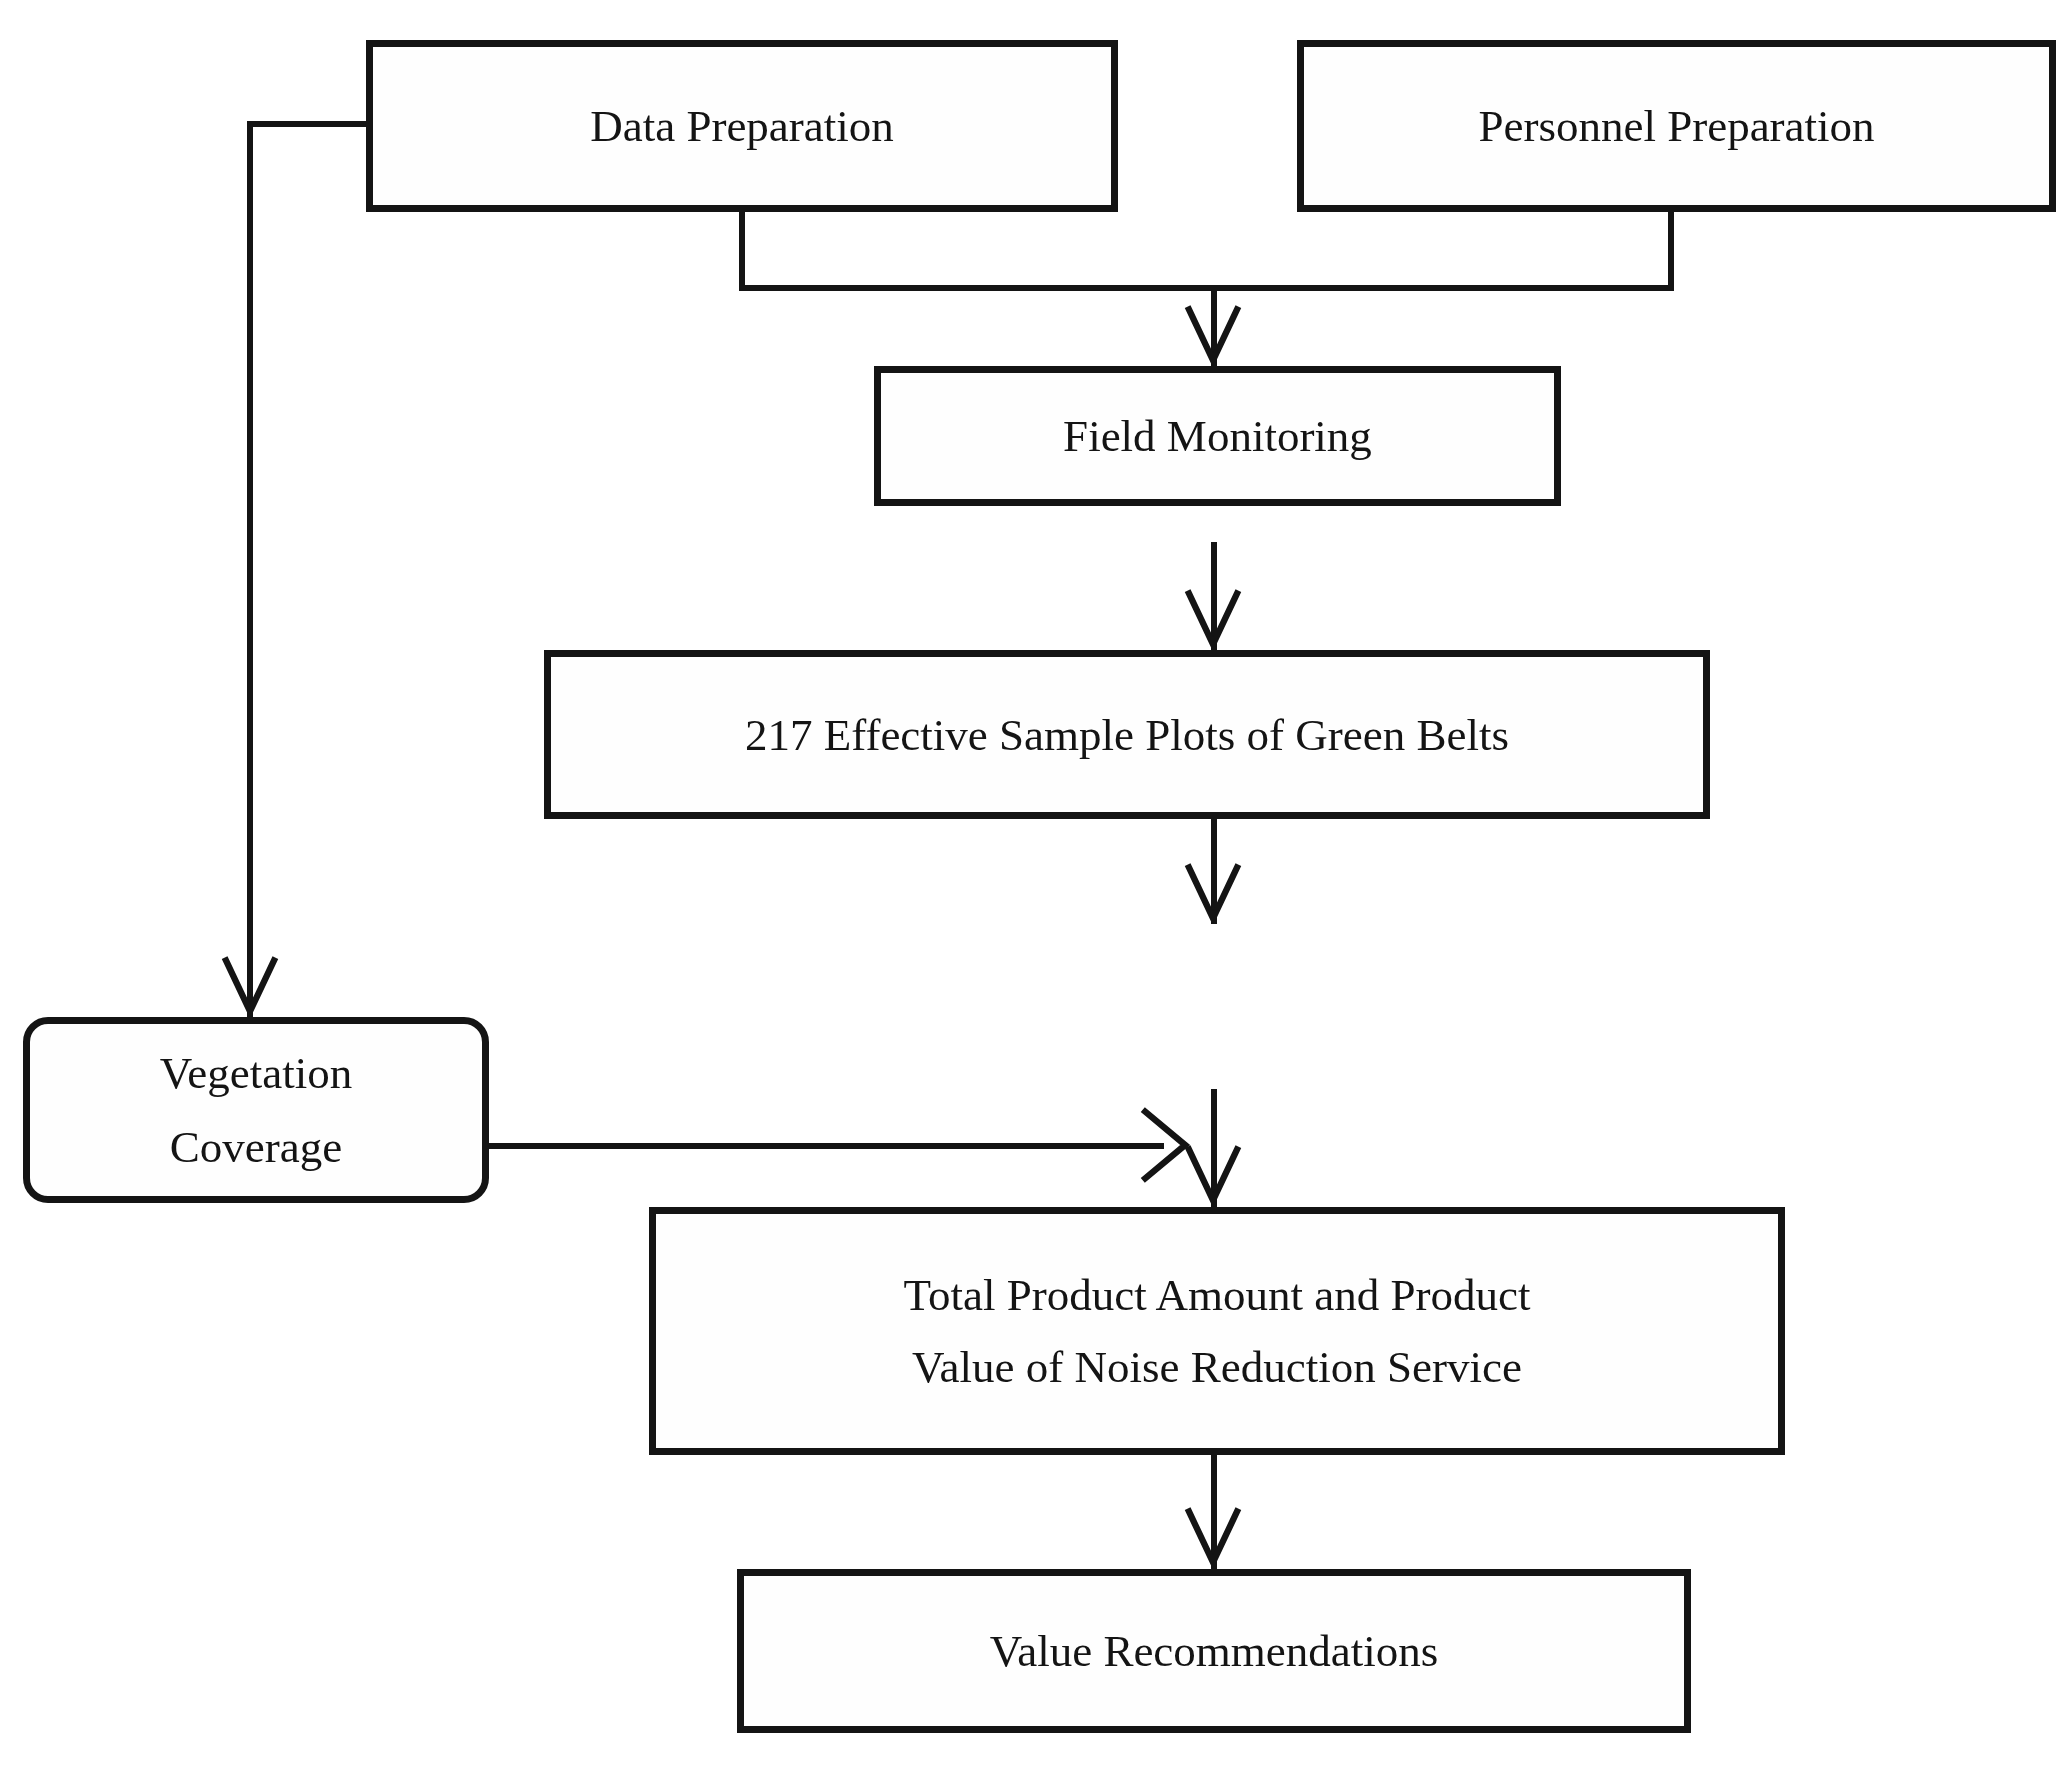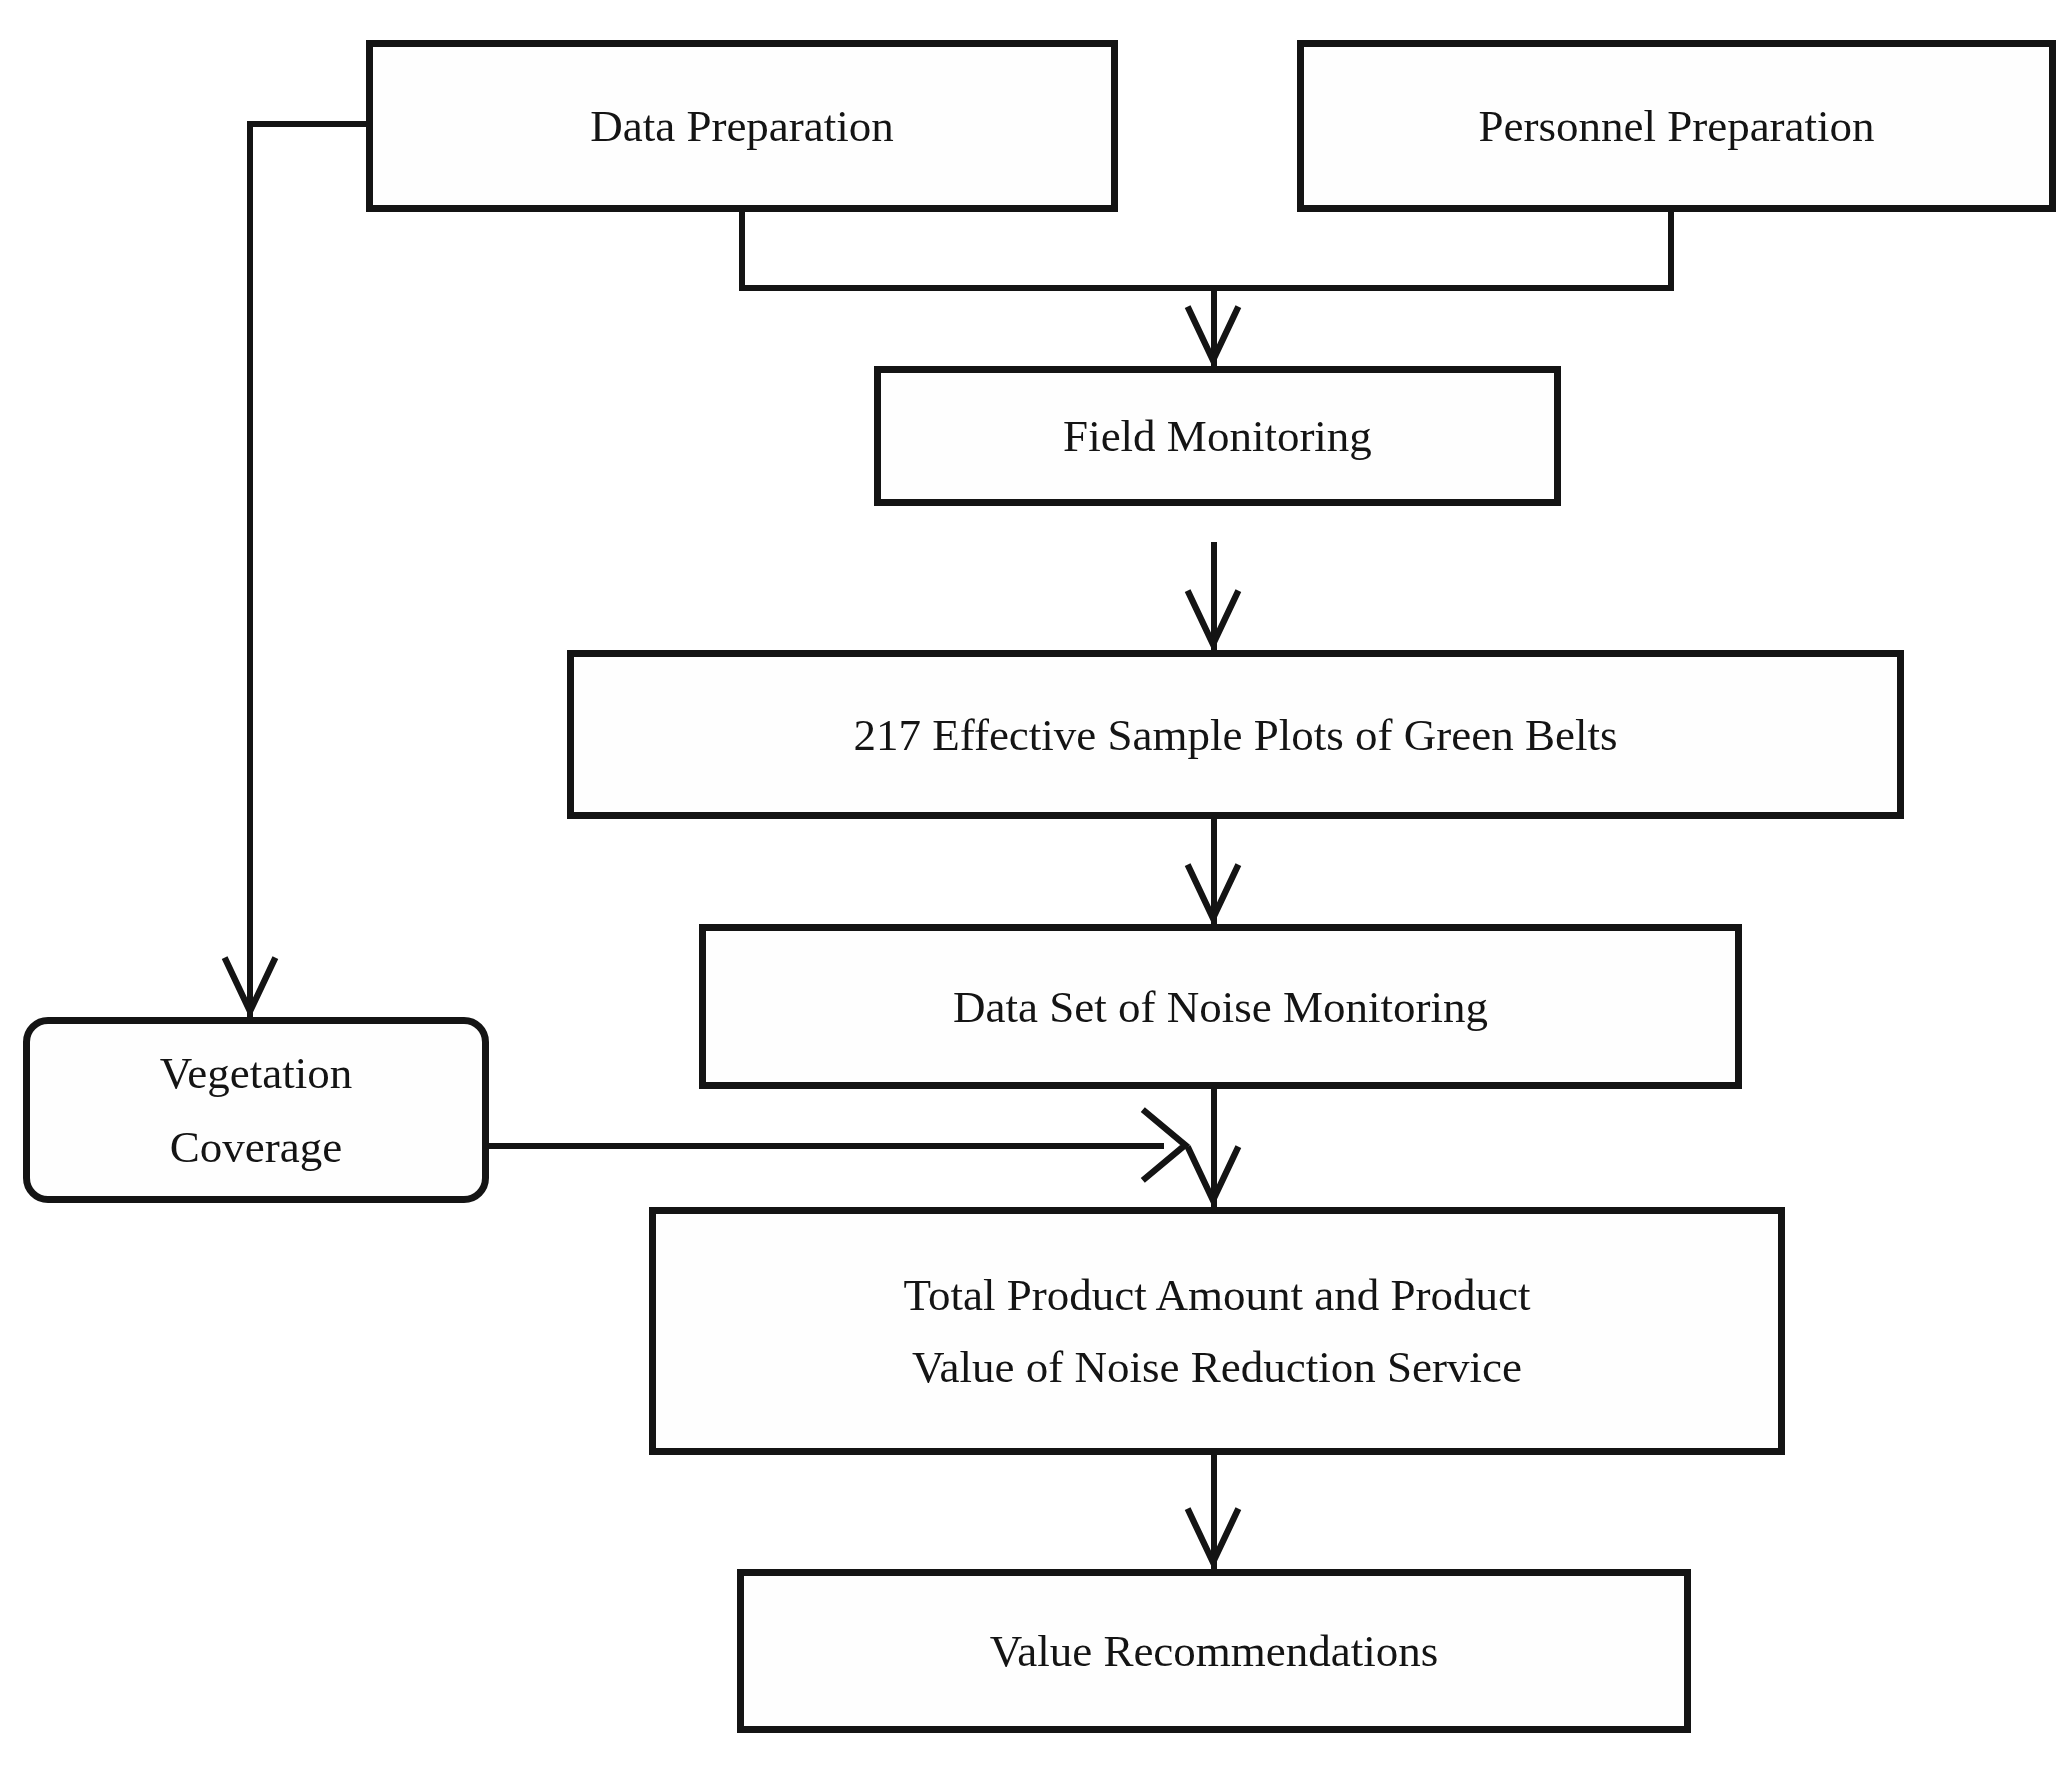--- a/index.html
+++ b/index.html
@@ -31,21 +31,21 @@
     background: #141414;
   }
   .chev {
     position: absolute;
     display: block;
   }
   
   .n-data-prep      { left: 366px;  top: 40px;   width: 752px; height: 172px; }
   .n-personnel-prep { left: 1297px; top: 40px;   width: 759px; height: 172px; }
   .n-field-mon      { left: 874px; top: 366px;  width: 687px;  height: 140px; }
-  .n-sample-plots   { left: 544px;  top: 650px;  width: 1337px; height: 169px; margin-left: 23px; }
+  .n-sample-plots   { left: 544px;  top: 650px;  width: 1166px; height: 169px; }
   .n-noise-data     { left: 699px;  top: 924px; width: 1043px; height: 165px; }
   .n-vegetation     { left: 23px;   top: 1017px; width: 466px;  height: 186px; line-height: 1.65; border-radius: 25px; }
   .n-total-product  { left: 649px;  top: 1207px; width: 1136px; height: 248px; }
   .n-policy         { left: 737px; top: 1569px; width: 954px; height: 164px; }
 </style>
 </head>
 <body>
 
 <div class="canvas">
 
@@ -89,21 +89,20 @@
   </svg>
 
   <div class="node n-data-prep">Data Preparation</div>
 
   <div class="node n-personnel-prep">Personnel Preparation</div>
 
   <div class="node n-field-mon">Field Monitoring</div>
 
   <div class="node n-sample-plots">217 Effective Sample Plots of Green Belts</div>
 
-  <div class="node n-noise-data">Data Set of Noise Monitoring</div>
 
   <div class="node n-vegetation">Vegetation
 Coverage</div>
 
   <div class="node n-total-product">Total Product Amount and Product
 Value of Noise Reduction Service</div>
 
   <div class="node n-policy">Value Recommendations</div>
 
 </div>

